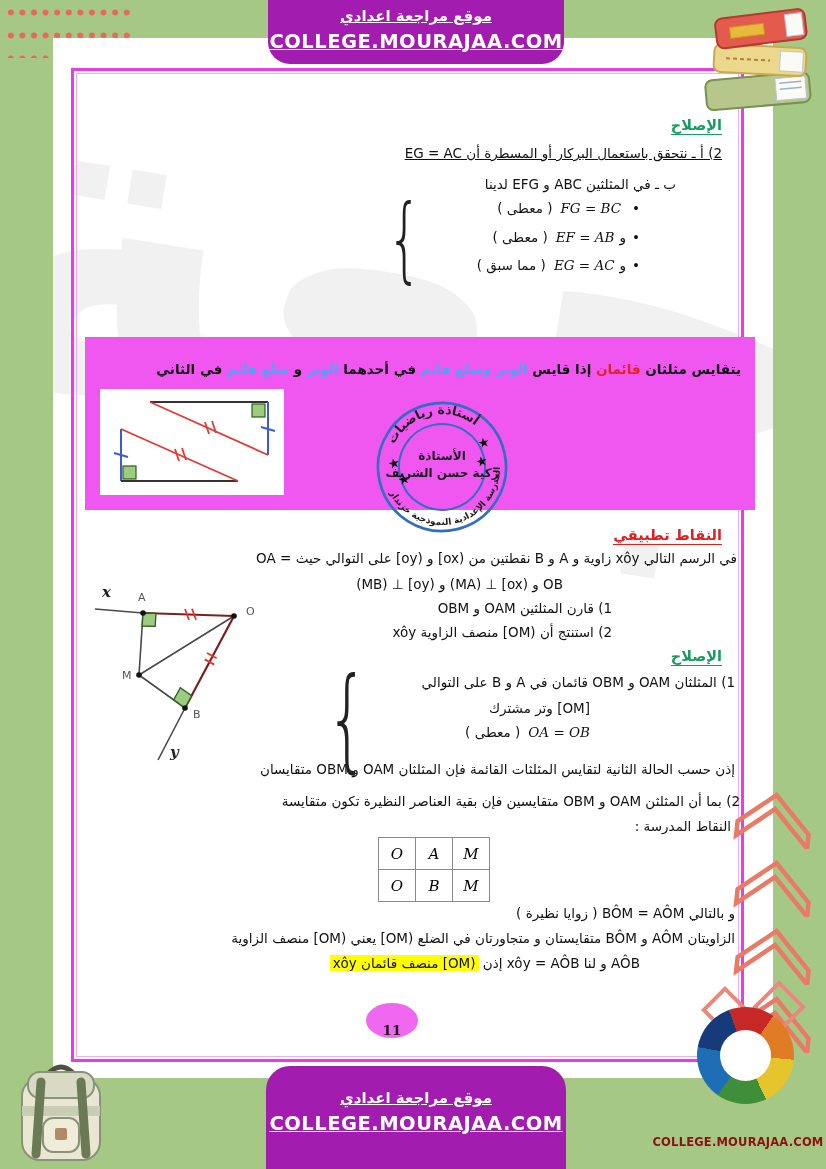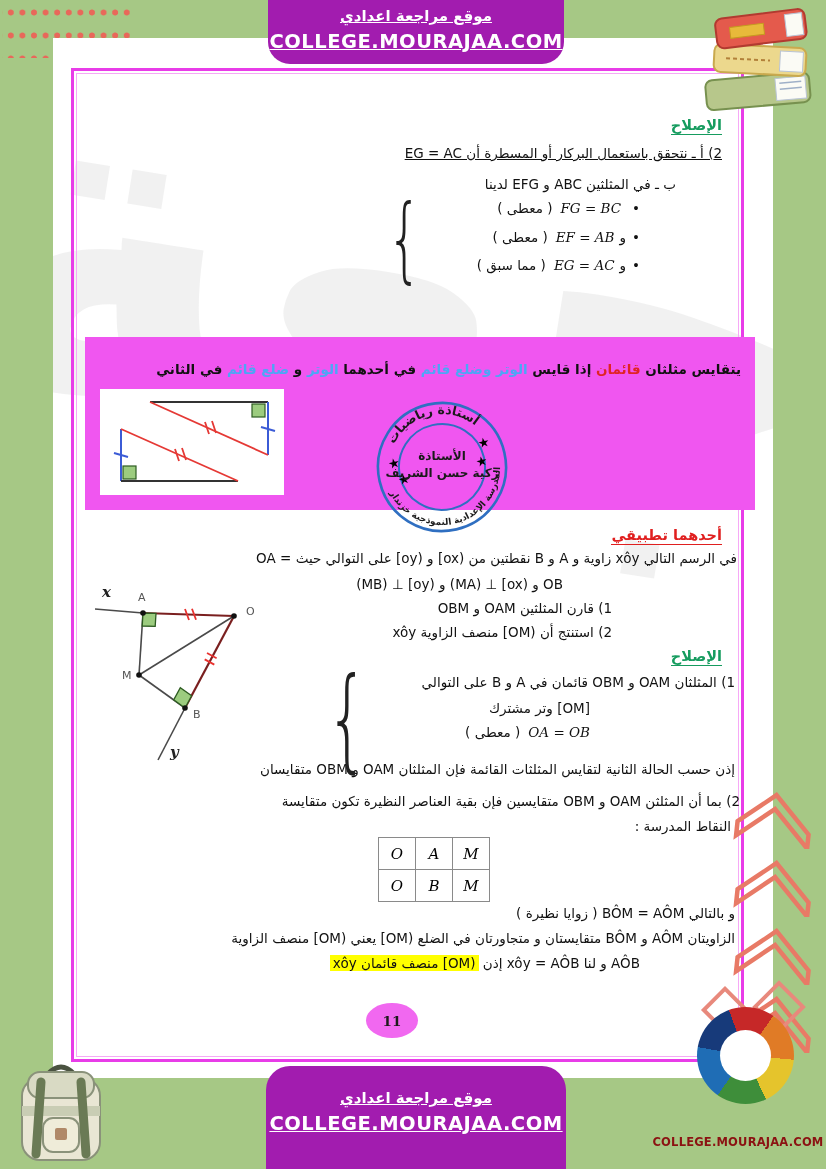--- a/index.html
+++ b/index.html
@@ -24,21 +24,21 @@
   .brow .note{margin-right:8px;}
   .pink-box{position:absolute;left:85px;top:337px;width:670px;height:173px;background:#f056f0;z-index:4;}
   .pink-sentence{position:absolute;right:14px;top:24px;direction:rtl;white-space:nowrap;font-size:13.5px;font-weight:bold;}
   .fig1{position:absolute;left:15px;top:52px;width:184px;height:106px;background:#ffffff;}
   .stamp{position:absolute;left:372px;top:397px;width:140px;height:140px;z-index:5;}
   .fig2{position:absolute;left:88px;top:583px;width:270px;height:185px;z-index:4;}
   .hl{padding:0 3px;}
   .soltable{position:absolute;left:378px;top:837px;border-collapse:collapse;z-index:4;}
   .soltable td{width:34px;height:29px;border:1.3px solid #8a8a8a;text-align:center;font-size:15px;}
   .badge{position:absolute;left:366px;top:1003px;width:52px;height:35px;border-radius:50%;z-index:4;
-         display:flex;align-items:center;justify-content:center;font-family:"DejaVu Serif",serif;
+         display:flex;align-items:flex-end;justify-content:center;font-family:"DejaVu Serif",serif;
          font-weight:bold;font-size:13.5px;color:#1a1a1a;}
   .tab{position:absolute;background:#a21caf;z-index:6;text-align:center;}
   .tab-header{left:268px;top:0;width:296px;height:64px;border-radius:0 0 22px 22px;padding-top:6px;box-sizing:border-box;}
   .tab-footer{left:266px;top:1066px;width:300px;height:103px;border-radius:24px 24px 0 0;padding-top:22px;box-sizing:border-box;}
   .site-ar{color:#ffffff;font-weight:bold;font-size:15px;text-decoration:underline;direction:rtl;}
   .site-url{color:#ffffff;font-weight:bold;font-size:19.5px;text-decoration:underline;letter-spacing:.5px;margin-top:3px;}
   .tab div{line-height:1.35;}
   .footer-band{position:absolute;left:0;top:1078px;width:826px;height:91px;background:#a6c885;z-index:5;}
   .books{position:absolute;left:700px;top:2px;width:122px;height:118px;z-index:7;}
   .backpack{position:absolute;left:10px;top:1056px;width:102px;height:112px;z-index:7;}
@@ -122,21 +122,21 @@
           <text x="24" y="60" font-size="13" text-anchor="middle">★</text>
           <text x="30" y="78" font-size="13" text-anchor="middle">★</text>
           <text x="116" y="60" font-size="13" text-anchor="middle">★</text>
           <text x="110" y="78" font-size="13" text-anchor="middle">★</text>
         </g>
         <text x="70" y="63" text-anchor="middle" font-size="12" font-weight="bold" fill="#1a1a1a">الأستاذة</text>
         <text x="70" y="80" text-anchor="middle" font-size="12" font-weight="bold" fill="#1a1a1a">زكية حسن الشريف</text>
       </svg>
     </div>
 
-    <div class="line" style="top:527px;right:104px;"><span class="h-red">أحدهما تطبيقي</span></div>
+    <div class="line" style="top:527px;right:104px;"><span class="h-red">النقاط تطبيقي</span></div>
     <div class="line" style="top:550px;right:89px;">في الرسم التالي ⁦xôy⁩ زاوية و ⁦A⁩ و ⁦B⁩ نقطتين من ⁦[ox)⁩ و ⁦[oy)⁩ على التوالي حيث ⁦OA =⁩</div>
     <div class="line" style="top:576px;right:263px;">⁦OB⁩ و ⁦(MA) ⊥ [ox)⁩ و ⁦(MB) ⊥ [oy)⁩</div>
     <div class="line" style="top:600px;right:214px;">1) قارن المثلثين ⁦OAM⁩ و ⁦OBM⁩</div>
     <div class="line" style="top:624px;right:214px;">2) استنتج أن ⁦[OM)⁩ منصف الزاوية ⁦xôy⁩</div>
 
     <div class="fig2">
       <svg viewBox="0 0 270 185" width="270" height="185">
 
         <line x1="7" y1="26" x2="55" y2="30" stroke="#4a4a4a" stroke-width="1.6"></line>
         <line x1="97" y1="125" x2="70" y2="177" stroke="#4a4a4a" stroke-width="1.6"></line>

